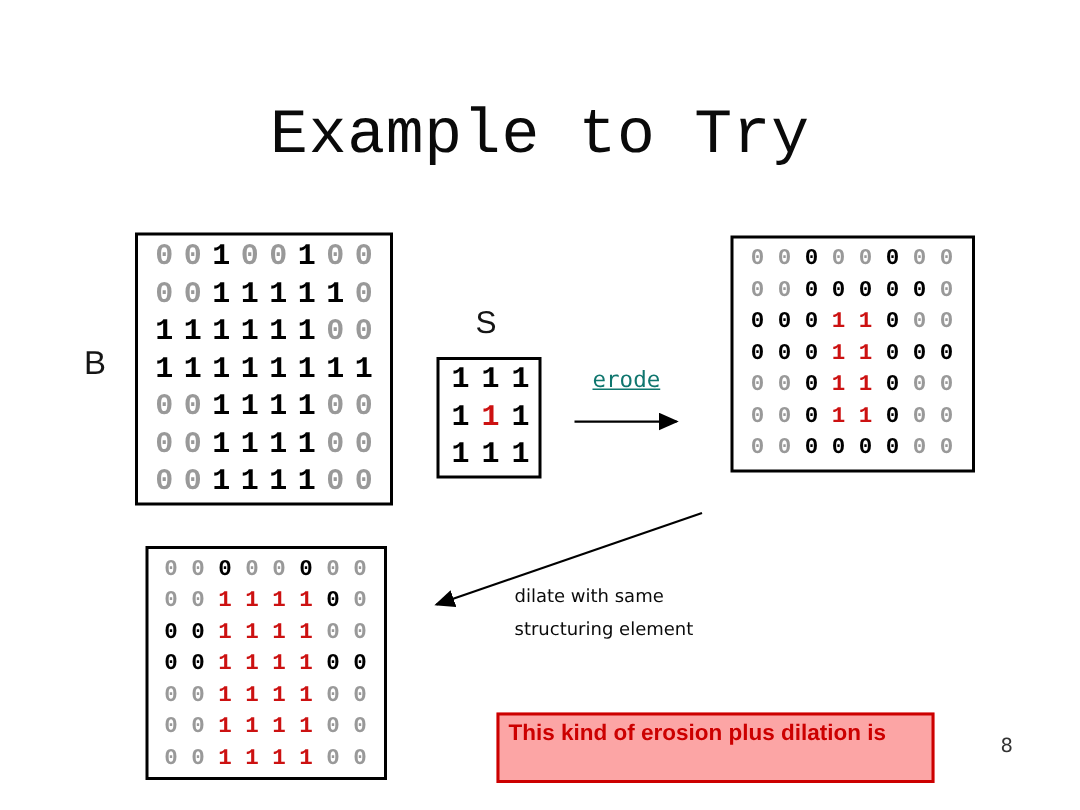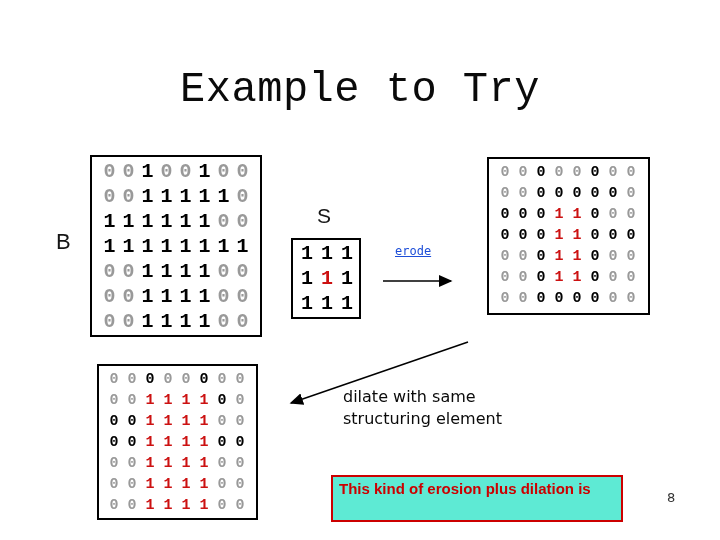--- a/index.html
+++ b/index.html
@@ -73,40 +73,40 @@
     grid-auto-rows: 21px;
     padding: 3px 0 0 6px;
     font-size: 15px;
   }
 
   #label-b { left: 56px; top: 229px; font-size: 22px; color: #151515; }
   #label-s { left: 317px; top: 204px; font-size: 21px; color: #151515; }
   #erode-label {
     left: 395px; top: 244px;
     font-family: "DejaVu Sans Mono", monospace;
-    font-size: 12px;
-    color: #1d4ed8;
+    font-size: 15px;
+    color: #0f766e;
     text-decoration: underline;
   }
   #dilate-caption {
     left: 343px; top: 386px;
     font-family: "DejaVu Sans", sans-serif;
-    font-size: 16px;
+    font-size: 12px;
     line-height: 22px;
     color: #0a0a0a;
   }
   #note-box {
     left: 331px; top: 475px; width: 292px; height: 47px;
     border: 2px solid var(--note-red);
     color: var(--note-red);
     font-weight: bold;
     font-size: 15px;
     line-height: 20px;
     padding: 2px 0 0 6px;
-    background: #5eead4;
+    background: #fca5a5;
   }
   #page-number {
     left: 667px; top: 490px;
     font-family: "DejaVu Sans", sans-serif;
     font-size: 13px;
     color: #333;
   }
   #arrow-layer {
     position: absolute;
     left: 0; top: 0;

